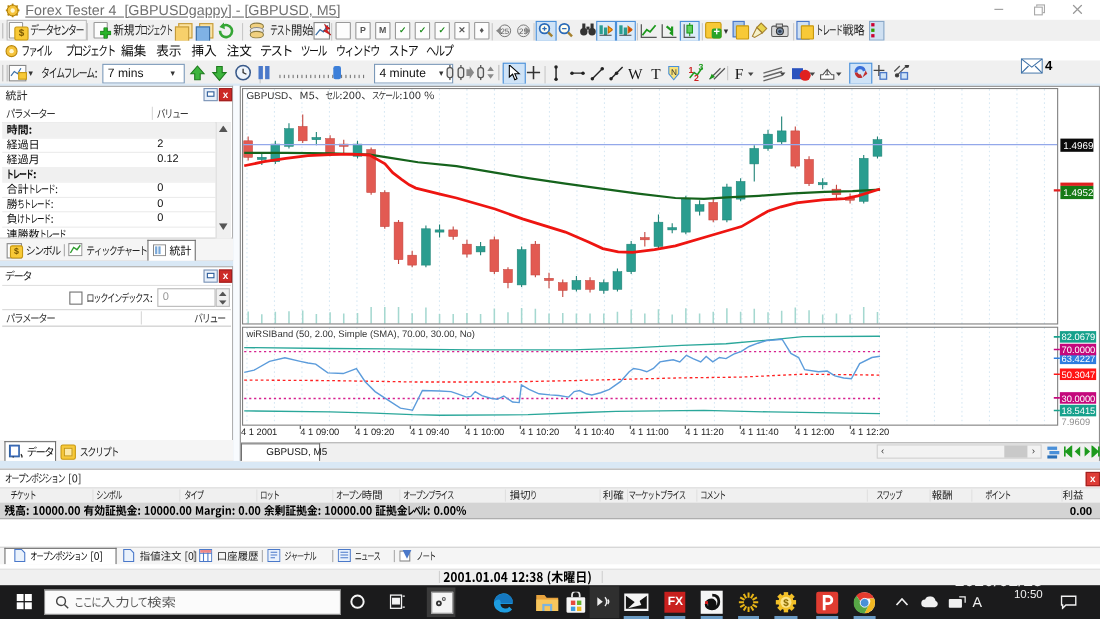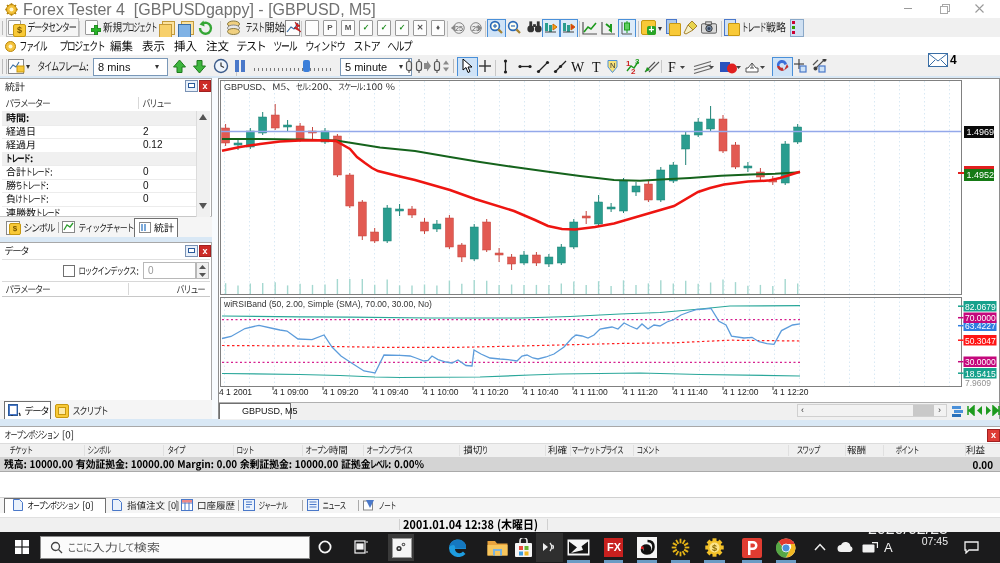--- a/index.html
+++ b/index.html
@@ -15,21 +15,21 @@
         <line x1="6.5" y1="0.2" x2="6.5" y2="2.2"></line>
         <line x1="6.5" y1="10.8" x2="6.5" y2="12.8"></line>
         <line x1="0.2" y1="6.5" x2="2.2" y2="6.5"></line>
         <line x1="10.8" y1="6.5" x2="12.8" y2="6.5"></line>
         <line x1="2.0" y1="2.0" x2="3.4" y2="3.4"></line>
         <line x1="9.6" y1="9.6" x2="11" y2="11"></line>
         <line x1="2.0" y1="11" x2="3.4" y2="9.6"></line>
         <line x1="9.6" y1="3.4" x2="11" y2="2.0"></line>
       </g>
     </svg>
-    <div style="position:absolute;left:23px;top:3px;font-size:16px;line-height:14px;color:#707070;white-space:pre;">Forex Tester 4  [GBPUSDgappy] - [GBPUSD, M5]</div>
+    <div style="position:absolute;left:23px;top:3px;font-size:13px;line-height:14px;color:#707070;white-space:pre;text-decoration:underline;">Forex Tester 4  [GBPUSDgappy] - [GBPUSD, M5]</div>
     <div style="position:absolute;left:904px;top:8px;width:8px;height:1px;background:#9a9a9a"></div>
     <div style="position:absolute;left:942px;top:4px;width:6px;height:6px;border:1px solid #a8a8a8"></div>
     <div style="position:absolute;left:940px;top:6px;width:6px;height:6px;border:1px solid #a8a8a8;background:#fff"></div>
     <svg style="position:absolute;left:975px;top:4px" width="9" height="9" viewBox="0 0 9 9">
       <path d="M0.5 0.5 L8.5 8.5 M8.5 0.5 L0.5 8.5" stroke="#9a9a9a" stroke-width="1.1"></path>
     </svg>
     <div style="position:absolute;left:0px;top:18px;width:1000px;height:19px;background:#f0f0f0;border-bottom:1px solid #e3e3e3;"></div>
     <div style="position:absolute;left:2px;top:21px;width:3px;height:14px;border-left:1px solid #bbb;border-right:1px solid #bbb"></div>
     <div style="position:absolute;left:6px;top:18px;width:71px;height:17px;border:1px solid #bcbcbc;background:#f5f5f5"></div>
     <div style="position:absolute;left:8px;top:20px;width:11px;height:13px;background:#fdfdfd;border:1px solid #9a9a9a;border-radius:1px;font-size:8px;line-height:13px;text-align:center;color:#555;font-weight:bold"></div>
@@ -159,21 +159,21 @@
     </svg>
     <div style="position:absolute;left:0px;top:55px;width:1000px;height:22px;background:#f0f0f0;"></div>
     <div style="position:absolute;left:2px;top:59px;width:3px;height:15px;border-left:1px solid #bbb;border-right:1px solid #bbb"></div>
     <div style="position:absolute;left:8px;top:59px;width:14px;height:13px;background:#fdfdfd;border:1px solid #888"></div>
     <svg style="position:absolute;left:9px;top:60px" width="16" height="13" viewBox="0 0 16 13">
       <path d="M1 9 L4 5 L7 7 L10 2" stroke="#3a6ea5" stroke-width="1.1" fill="none"></path>
       <rect x="8" y="6" width="7" height="6" fill="#f8c937" stroke="#c79810"></rect>
     </svg>
     <div style="position:absolute;left:26px;top:62px;font-size:8px;line-height:10px;color:#333;white-space:pre;">▾</div>
     <div style="position:absolute;left:93px;top:58px;width:73px;height:16px;background:#fff;border:1px solid #7a98b8"></div>
-    <div style="position:absolute;left:98px;top:61px;font-size:11px;line-height:13px;color:#111;white-space:pre;">8 mins</div>
+    <div style="position:absolute;left:98px;top:61px;font-size:11px;line-height:13px;color:#111;white-space:pre;">7 mins</div>
     <div style="position:absolute;left:155px;top:62px;font-size:8px;line-height:10px;color:#333;white-space:pre;">▾</div>
     <svg style="position:absolute;left:172px;top:59px" width="15" height="15" viewBox="0 0 15 15">
       <path d="M7.5 1 L13.5 8 L10 8 L10 13.5 L5 13.5 L5 8 L1.5 8 Z" fill="#3db53d" stroke="#1d7a1d"></path>
     </svg>
     <svg style="position:absolute;left:192px;top:59px" width="15" height="15" viewBox="0 0 15 15">
       <path d="M7.5 14 L13.5 7 L10 7 L10 1.5 L5 1.5 L5 7 L1.5 7 Z" fill="#3db53d" stroke="#1d7a1d"></path>
     </svg>
     <svg style="position:absolute;left:213px;top:58px" width="16" height="16" viewBox="0 0 16 16">
       <circle cx="8" cy="8" r="6.5" fill="#eef4fb" stroke="#3a5a8a" stroke-width="1.4"></circle>
       <path d="M8 4.5 L8 8 L11 9.5" stroke="#333" stroke-width="1.2" fill="none"></path>
@@ -196,21 +196,21 @@
     <div style="position:absolute;left:302px;top:68px;width:1px;height:3px;background:#777"></div>
     <div style="position:absolute;left:306px;top:68px;width:1px;height:3px;background:#777"></div>
     <div style="position:absolute;left:310px;top:68px;width:1px;height:3px;background:#777"></div>
     <div style="position:absolute;left:314px;top:68px;width:1px;height:3px;background:#777"></div>
     <div style="position:absolute;left:318px;top:68px;width:1px;height:3px;background:#777"></div>
     <div style="position:absolute;left:322px;top:68px;width:1px;height:3px;background:#777"></div>
     <div style="position:absolute;left:326px;top:68px;width:1px;height:3px;background:#777"></div>
     <div style="position:absolute;left:330px;top:68px;width:1px;height:3px;background:#777"></div>
     <div style="position:absolute;left:303px;top:60px;width:7px;height:12px;background:#3c7fd9;border-radius:2px"></div>
     <div style="position:absolute;left:340px;top:58px;width:70px;height:16px;background:#fff;border:1px solid #7a98b8"></div>
-    <div style="position:absolute;left:345px;top:61px;font-size:11px;line-height:13px;color:#111;white-space:pre;">5 minute</div>
+    <div style="position:absolute;left:345px;top:61px;font-size:11px;line-height:13px;color:#111;white-space:pre;">4 minute</div>
     <div style="position:absolute;left:399px;top:62px;font-size:8px;line-height:10px;color:#333;white-space:pre;">▾</div>
     <svg style="position:absolute;left:405px;top:59px" width="44" height="14" viewBox="0 0 44 14">
       <g fill="#e8e8e8" stroke="#555" stroke-width="1.2">
         <line x1="4" y1="0" x2="4" y2="14"></line>
         <rect x="1.5" y="2.5" width="5" height="9" rx="2"></rect>
         <line x1="14" y1="0" x2="14" y2="14"></line>
         <rect x="11.5" y="2.5" width="5" height="9" rx="2"></rect>
         <line x1="32" y1="0" x2="32" y2="14"></line>
         <rect x="29.5" y="2.5" width="5" height="9" rx="2"></rect>
       </g>
@@ -824,21 +824,21 @@
       <path d="M1 7 L6 1.5 L11 7" fill="none" stroke="#eee" stroke-width="1.5"></path>
     </svg>
     <svg style="position:absolute;left:837px;top:542px" width="17" height="11" viewBox="0 0 17 11">
       <path d="M4 10 A3.5 3.5 0 0 1 4 3 A5 5 0 0 1 13.5 4.2 A3 3 0 0 1 13 10 Z" fill="#f0f0f0"></path>
     </svg>
     <svg style="position:absolute;left:862px;top:542px" width="16" height="11" viewBox="0 0 16 11">
       <rect x="0.5" y="2.5" width="12" height="8" rx="1" fill="#f0f0f0"></rect>
       <path d="M10 0.5 L15.5 0.5 L15.5 6" fill="none" stroke="#f0f0f0" stroke-width="1.3"></path>
     </svg>
     <div style="position:absolute;left:884px;top:540px;font-size:13px;line-height:15px;color:#f0f0f0;white-space:pre;">A</div>
-    <div style="position:absolute;right:52px;top:535px;font-size:10.5px;line-height:12.5px;color:#f0f0f0;white-space:pre;">07:45</div>
+    <div style="position:absolute;right:52px;top:535px;font-size:10.5px;line-height:12.5px;color:#f0f0f0;white-space:pre;">10:50</div>
     <div style="position:absolute;right:52px;top:523px;font-size:16px;line-height:12.5px;color:#f0f0f0;white-space:pre;">2020/02/25</div>
     <svg style="position:absolute;left:964px;top:541px" width="15" height="13" viewBox="0 0 15 13">
       <path d="M1 1 L14 1 L14 9 L5 9 L2 12 L2 9 L1 9 Z" fill="none" stroke="#f0f0f0" stroke-width="1.3"></path>
     </svg>
   </div>
 <svg style="position:absolute;left:0;top:0;pointer-events:none" width="1000" height="563" viewBox="0 0 1000 563">
     <defs>
       <path id="g1" d="M203 731V648C229 650 262 651 295 651C352 651 585 651 640 651C669 651 704 650 733 648V731C704 727 669 725 640 725C585 725 352 725 294 725C262 725 232 728 203 731ZM785 812 732 790C759 752 793 692 813 651L867 675C847 716 810 777 785 812ZM895 852 842 830C871 792 903 736 925 692L979 716C960 753 921 816 895 852ZM85 480V397C112 399 141 399 171 399H471C468 304 457 220 413 151C374 88 302 30 224 -2L298 -57C383 -13 459 59 495 125C535 200 551 291 554 399H826C850 399 882 398 904 397V480C880 476 847 475 826 475C773 475 229 475 171 475C140 475 112 477 85 480Z"></path>
       <path id="g2" d="M102 433V335C133 338 186 340 241 340C316 340 715 340 790 340C835 340 877 336 897 335V433C875 431 839 428 789 428C715 428 315 428 241 428C185 428 132 431 102 433Z"></path>
       <path id="g3" d="M536 785 445 814C439 788 423 753 413 735C366 644 264 494 92 387L159 335C271 412 360 510 424 600H762C742 518 691 410 626 323C556 372 481 420 415 458L361 403C425 363 501 311 573 259C483 162 355 70 186 18L258 -44C427 19 550 111 639 210C680 177 718 146 748 119L807 188C775 214 735 245 693 276C769 378 823 495 849 587C855 603 864 627 873 641L807 681C790 674 768 671 741 671H470L491 707C501 725 519 759 536 785Z"></path>

